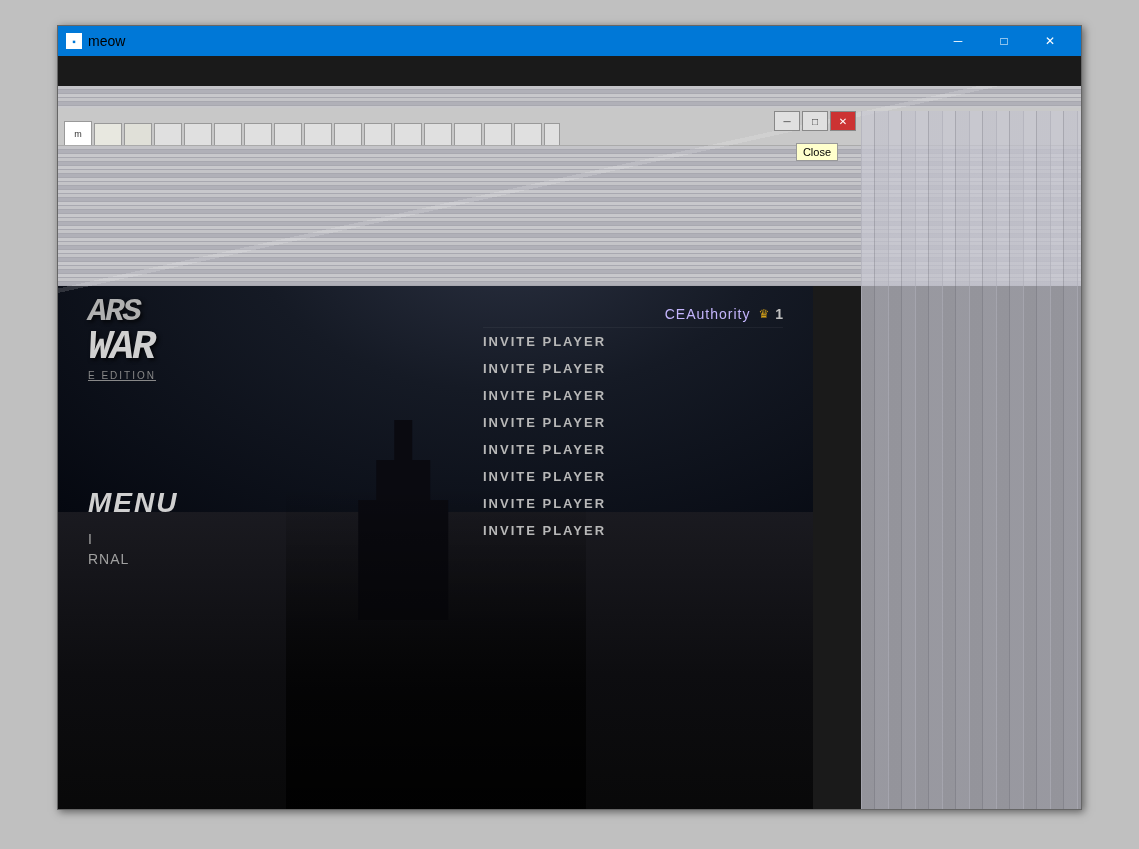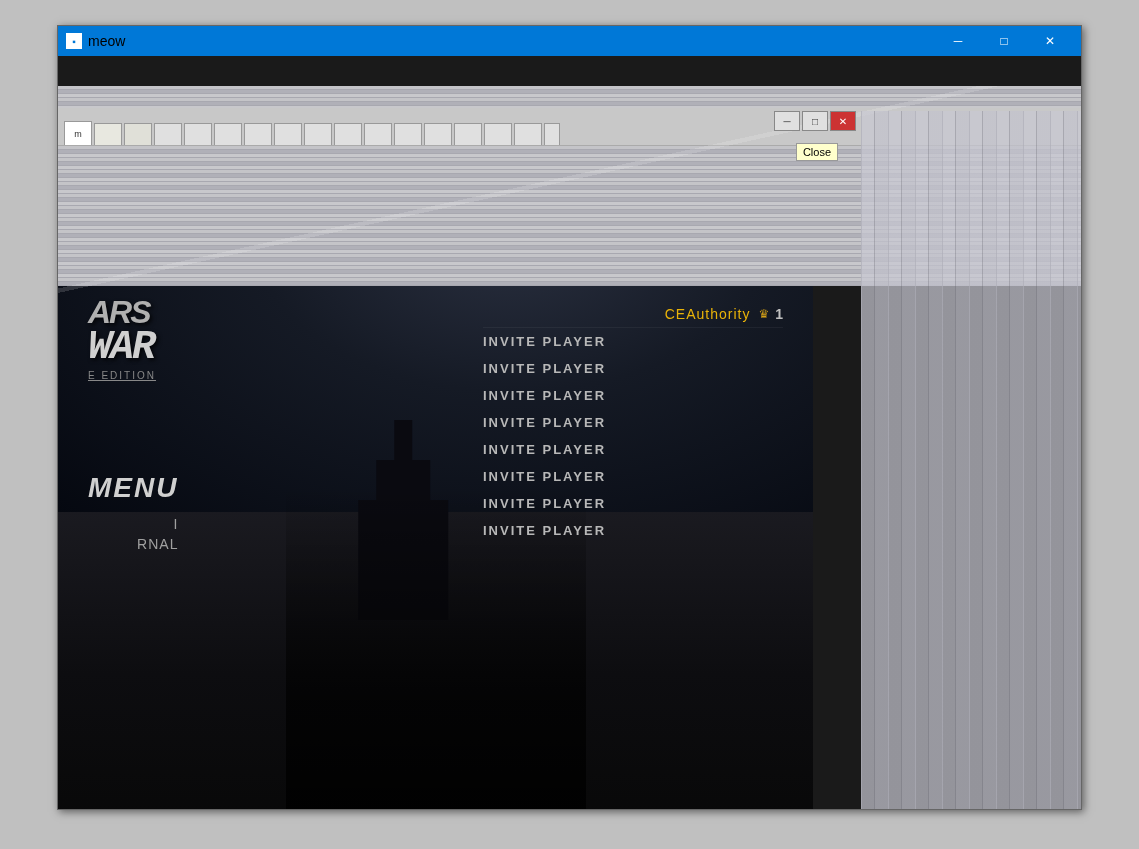--- a/index.html
+++ b/index.html
@@ -216,20 +216,21 @@
     }
 
     .logo-gears {
       font-size: 32px;
       font-weight: 900;
       color: #b0b0b0;
       letter-spacing: -2px;
       line-height: 1;
       font-style: italic;
       text-shadow: 2px 2px 4px rgba(0,0,0,0.8);
+      font-family: Liberation Mono, monospace;
     }
 
     .logo-war {
       font-size: 40px;
       font-weight: 900;
       color: #d0d0d0;
       letter-spacing: -2px;
       line-height: 1;
       font-style: italic;
       text-shadow: 2px 2px 4px rgba(0,0,0,0.8);
@@ -240,23 +241,22 @@
       font-size: 10px;
       color: #888;
       letter-spacing: 2px;
       margin-top: 2px;
       text-decoration: underline;
     }
 
     
     .game-menu {
       position: absolute;
-      top: 356px;
+      top: 371px;
       left: 30px;
-      text-align: right;
     }
 
     .menu-title {
       font-size: 28px;
       font-weight: 900;
       color: #d0d0d0;
       letter-spacing: 2px;
       font-style: italic;
     }
 
@@ -304,21 +304,21 @@
 
     .player-entry {
       display: flex;
       align-items: center;
       justify-content: flex-end;
       padding: 5px 0;
       border-bottom: 1px solid rgba(255,255,255,0.05);
     }
 
     .player-name {
-      color: #eab308;
+      color: #c4b5fd;
       font-size: 14px;
       letter-spacing: 1px;
       margin-right: 8px;
     }
 
     .crown-icon {
       color: #d4a017;
       margin-right: 6px;
       font-size: 12px;
     }

